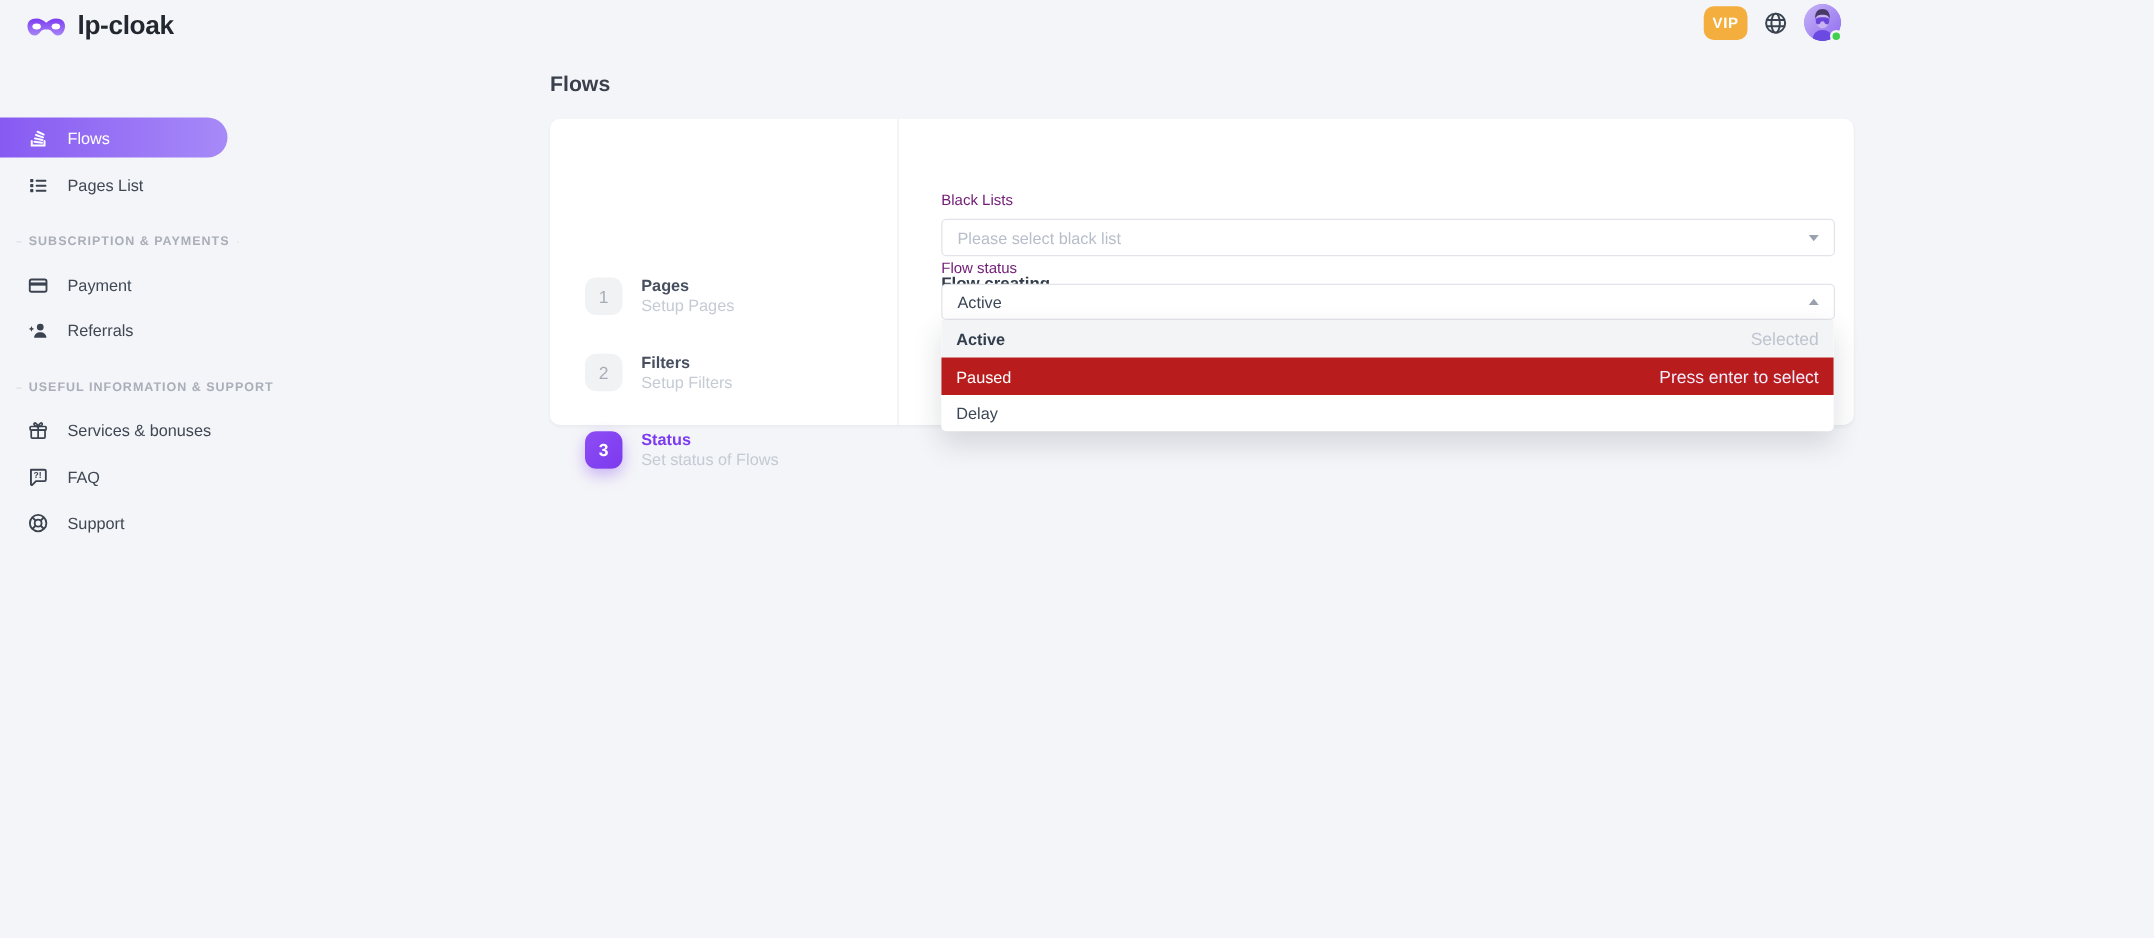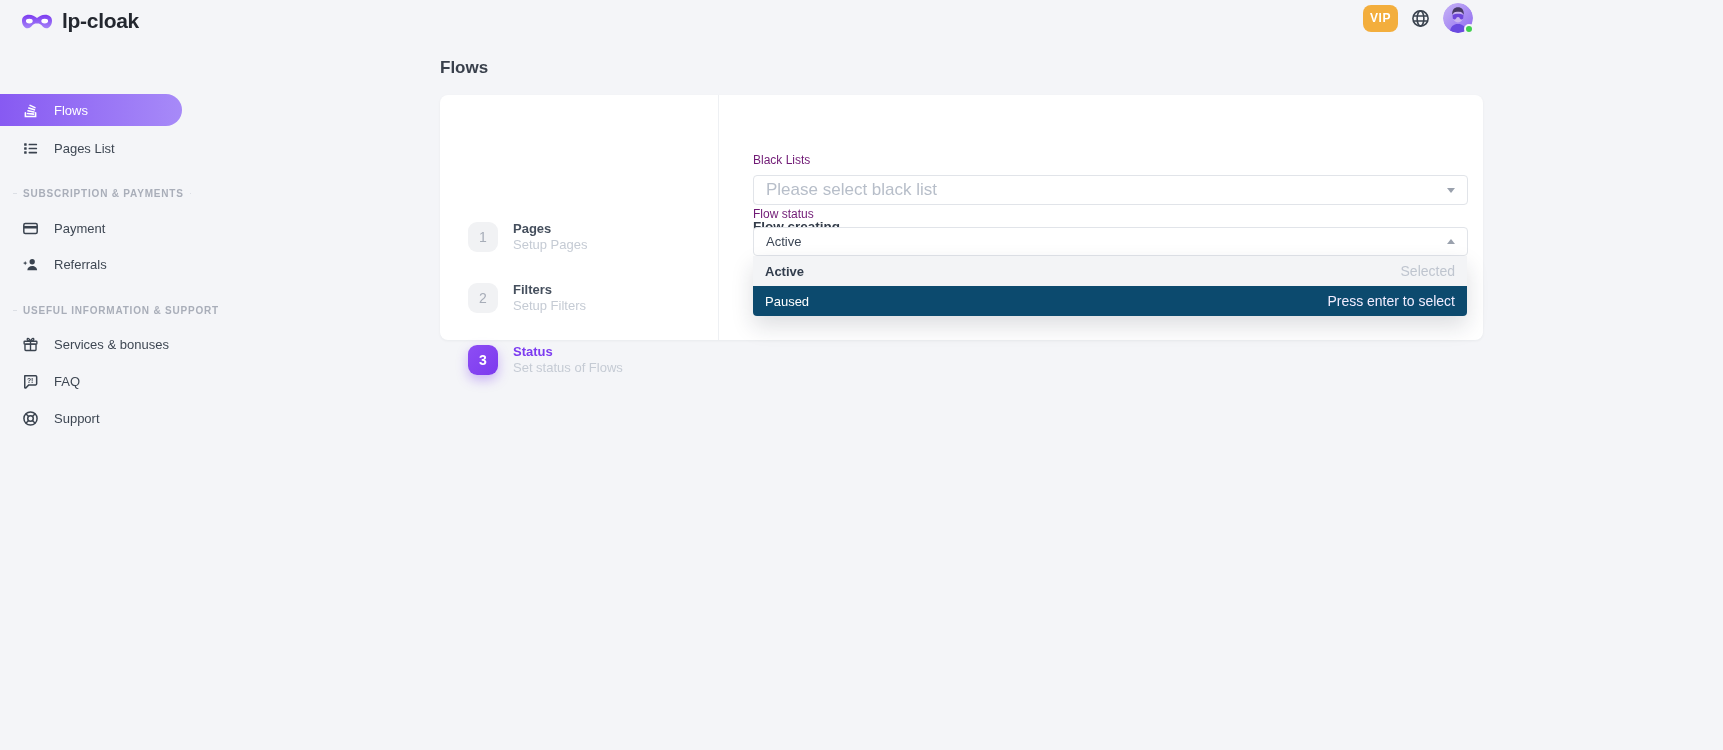--- a/index.html
+++ b/index.html
@@ -37,32 +37,32 @@
   .step.active .step-badge { background:linear-gradient(135deg,#8d4df4,#7c3aee); color:#fff; font-weight:700; box-shadow:0 5px 12px rgba(124,58,238,0.35); }
   .step-title { font-size:13px; font-weight:700; color:#454f5d; line-height:16px; }
   .step.active .step-title { color:#7c3bf0; }
   .step-sub { font-size:13px; color:#c5cbd4; line-height:16px; }
 
   
   .form-title { position:absolute; left:313px; top:124px; font-size:13.5px; font-weight:700; color:#333c49; }
   .field-label { position:absolute; left:313px; font-size:12px; color:#701a75;text-align:right; }
   .select { position:absolute; left:313px; width:715px; height:30px; background:#fff; border:1px solid #e1e4e9; border-radius:4px; display:flex; align-items:center; padding:0 12px; cursor:pointer; }
   .select .sel-text { font-size:13px; color:#3c4655; }
-  .select .sel-placeholder { font-size:17px; color:#b7bec9; }
+  .select .sel-placeholder { font-size:13px; color:#b7bec9; }
   .caret { margin-left:auto; width:0; height:0; border-left:4px solid transparent; border-right:4px solid transparent; }
   .caret.down { border-top:5px solid #9aa1ad; }
   .caret.up { border-bottom:5px solid #9aa1ad; }
 
   .dropdown { position:absolute; left:313px; top:161px; width:714px; background:#fff; border-radius:0 0 4px 4px; box-shadow:0 10px 22px rgba(30,35,55,0.15); z-index:5; overflow:hidden; }
   .option { height:30px; display:flex; align-items:center; padding:0 12px; font-size:13px; cursor:pointer; }
   .option .opt-hint { margin-left:auto; font-size:14px; }
   .option.selected { background:#f3f4f6; }
   .option.selected .opt-label { font-weight:700; color:#323d4d; }
   .option.selected .opt-hint { color:#bfc5cf; }
-  .option.highlighted { background:#0c4a6e; }
+  .option.highlighted { background:#b91c1c; }
   .option.highlighted .opt-label { color:#fff; }
   .option.highlighted .opt-hint { color:#f2edff; }
   .option.normal { height:29px; }
   .option.normal .opt-label { color:#3c4655; }
 </style>
 </head>
 <body>
 
 <div class="app">
 
@@ -237,16 +237,20 @@
 
       <div class="dropdown">
         <div class="option selected">
           <span class="opt-label">Active</span>
           <span class="opt-hint">Selected</span>
         </div>
         <div class="option highlighted">
           <span class="opt-label">Paused</span>
           <span class="opt-hint">Press enter to select</span>
         </div>
+        <div class="option normal">
+          <span class="opt-label">Delay</span>
+          <span class="opt-hint"></span>
+        </div>
       </div>
     </section>
   </main>
 </div>
 
 </body></html>

